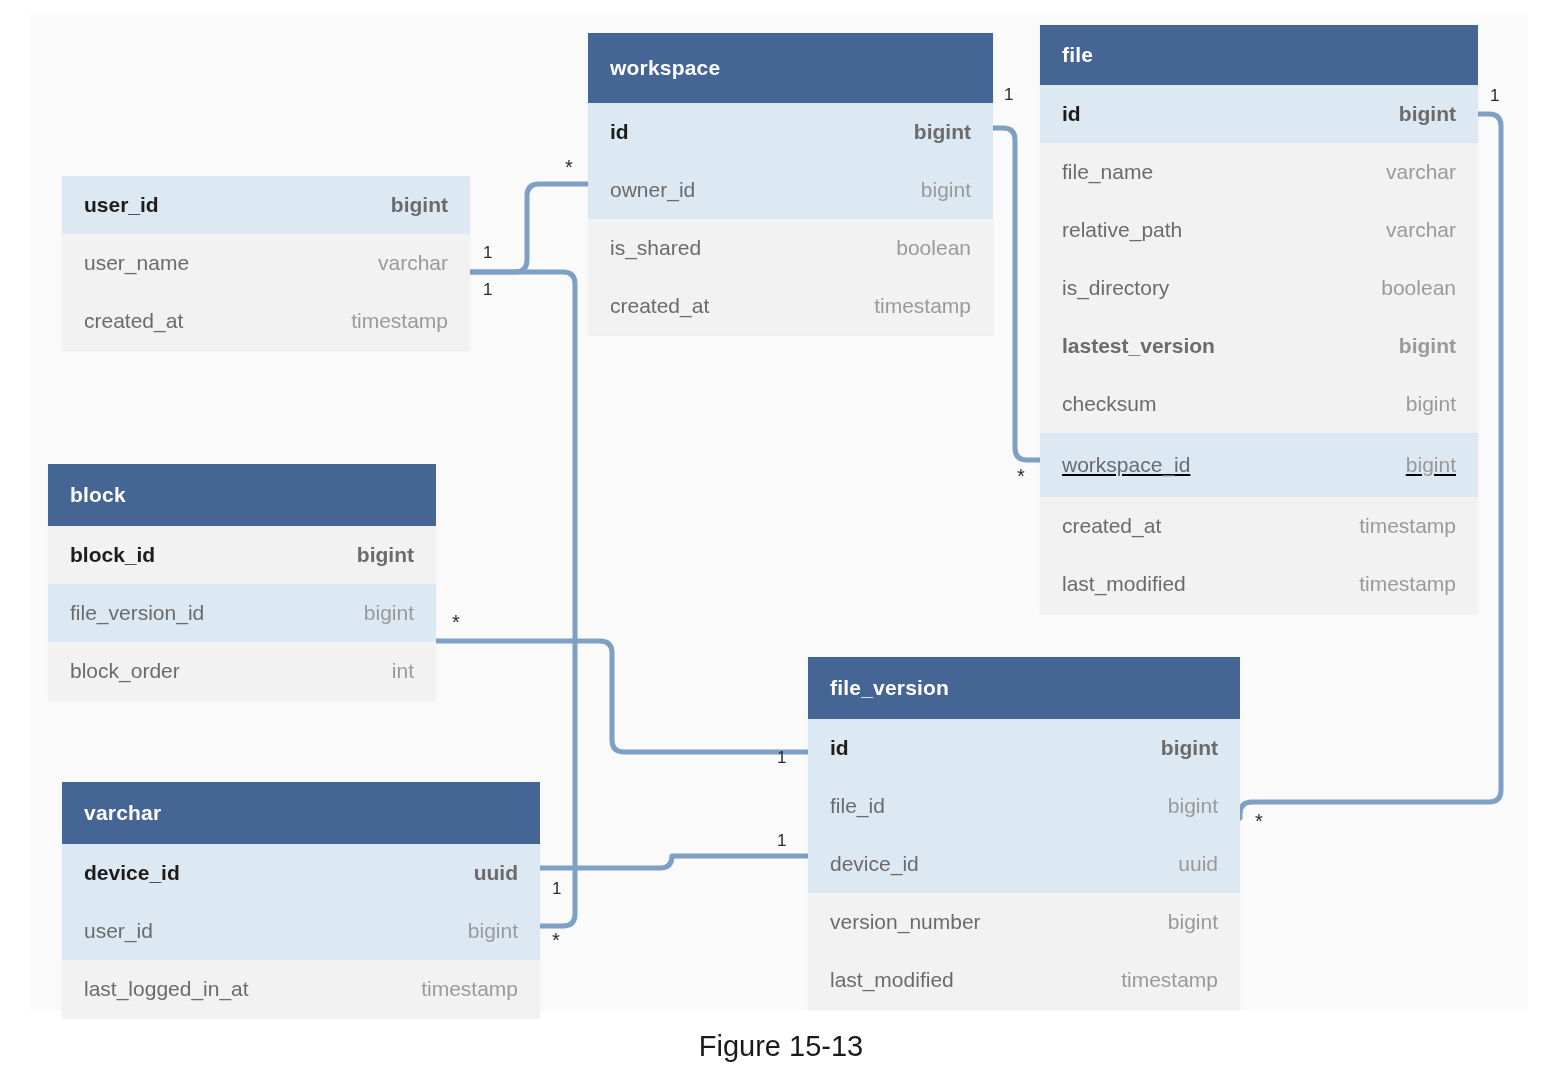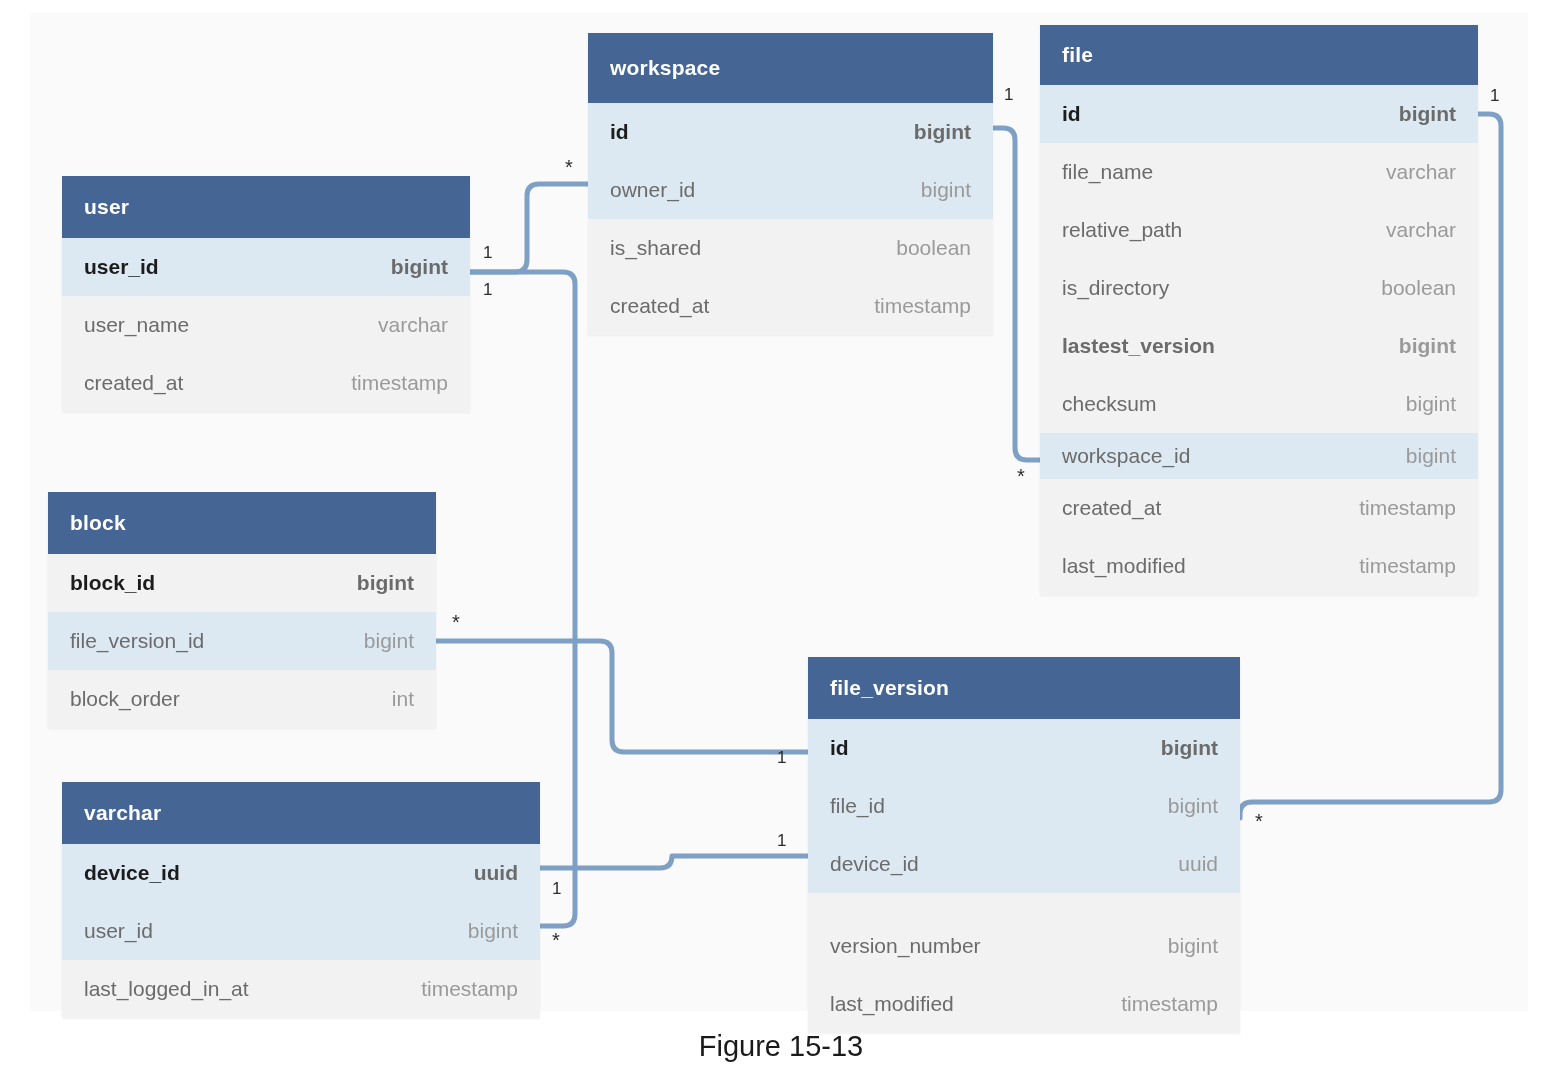--- a/index.html
+++ b/index.html
@@ -100,21 +100,20 @@
       <path d="M 470 272 L 515 272 Q 527 272 527 260 L 527 196 Q 527 184 539 184 L 588 184" fill="none" stroke="#7da0c4" stroke-width="5" stroke-linecap="round" stroke-linejoin="round"></path>
       <path d="M 993 128 L 1003 128 Q 1015 128 1015 140 L 1015 448 Q 1015 460 1027 460 L 1040 460" fill="none" stroke="#7da0c4" stroke-width="5" stroke-linecap="round" stroke-linejoin="round"></path>
       <path d="M 1478 114 L 1489 114 Q 1501 114 1501 126 L 1501 790 Q 1501 802 1489 802 L 1252 802 Q 1240 802 1240 814 L 1240 818" fill="none" stroke="#7da0c4" stroke-width="5" stroke-linecap="round" stroke-linejoin="round"></path>
       <path d="M 436 641 L 600 641 Q 612 641 612 653 L 612 740 Q 612 752 624 752 L 808 752" fill="none" stroke="#7da0c4" stroke-width="5" stroke-linecap="round" stroke-linejoin="round"></path>
       <path d="M 540 868 L 660 868 Q 672 868 672 856 L 672 856 Q 672 856 684 856 L 808 856" fill="none" stroke="#7da0c4" stroke-width="5" stroke-linecap="round" stroke-linejoin="round"></path>
       <path d="M 470 272 L 563 272 Q 575 272 575 284 L 575 914 Q 575 926 563 926 L 540 926" fill="none" stroke="#7da0c4" stroke-width="5" stroke-linecap="round" stroke-linejoin="round"></path>
     </svg>
 
   <div id="entity-layer">
       <div class="entity" style="left: 62px; top: 176px; width: 408px;">
-        <div class="entity-header" style="height: 62px;">user</div>
         <div class="attr-row hl pk" style="height: 58px;">
           <span class="attr-name">user_id</span>
           <span class="attr-type">bigint</span>
         </div>
         <div class="attr-row" style="height: 58px; gap: 43px;">
           <span class="attr-name">user_name</span>
           <span class="attr-type">varchar</span>
         </div>
         <div class="attr-row" style="height: 58px;">
           <span class="attr-name">created_at</span>
@@ -159,34 +158,34 @@
           <span class="attr-type">boolean</span>
         </div>
         <div class="attr-row" style="height: 58px; font-weight: bold;">
           <span class="attr-name">lastest_version</span>
           <span class="attr-type">bigint</span>
         </div>
         <div class="attr-row" style="height: 58px;">
           <span class="attr-name">checksum</span>
           <span class="attr-type">bigint</span>
         </div>
-        <div class="attr-row hl" style="height: 46px;">
+        <div class="attr-row hl" style="height: 64px; text-decoration: underline;">
           <span class="attr-name">workspace_id</span>
           <span class="attr-type">bigint</span>
         </div>
         <div class="attr-row" style="height: 58px;">
           <span class="attr-name">created_at</span>
           <span class="attr-type">timestamp</span>
         </div>
         <div class="attr-row" style="height: 58px;">
           <span class="attr-name">last_modified</span>
           <span class="attr-type">timestamp</span>
         </div>
       </div>
-      <div class="entity" style="left: 48px; top: 492px; width: 388px;">
+      <div class="entity" style="left: 48px; top: 464px; width: 388px;">
         <div class="entity-header" style="height: 62px;">block</div>
         <div class="attr-row pk" style="height: 58px;">
           <span class="attr-name">block_id</span>
           <span class="attr-type">bigint</span>
         </div>
         <div class="attr-row hl" style="height: 58px; gap: 13px;">
           <span class="attr-name">file_version_id</span>
           <span class="attr-type">bigint</span>
         </div>
         <div class="attr-row" style="height: 58px;">
@@ -216,21 +215,21 @@
           <span class="attr-type">bigint</span>
         </div>
         <div class="attr-row hl" style="height: 58px;">
           <span class="attr-name">file_id</span>
           <span class="attr-type">bigint</span>
         </div>
         <div class="attr-row hl" style="height: 58px;">
           <span class="attr-name">device_id</span>
           <span class="attr-type">uuid</span>
         </div>
-        <div class="attr-row" style="height: 58px; margin-top: 24px;">
+        <div class="attr-row" style="height: 58px;">
           <span class="attr-name">version_number</span>
           <span class="attr-type">bigint</span>
         </div>
         <div class="attr-row" style="height: 58px;">
           <span class="attr-name">last_modified</span>
           <span class="attr-type">timestamp</span>
         </div>
       </div>
     </div>
 

